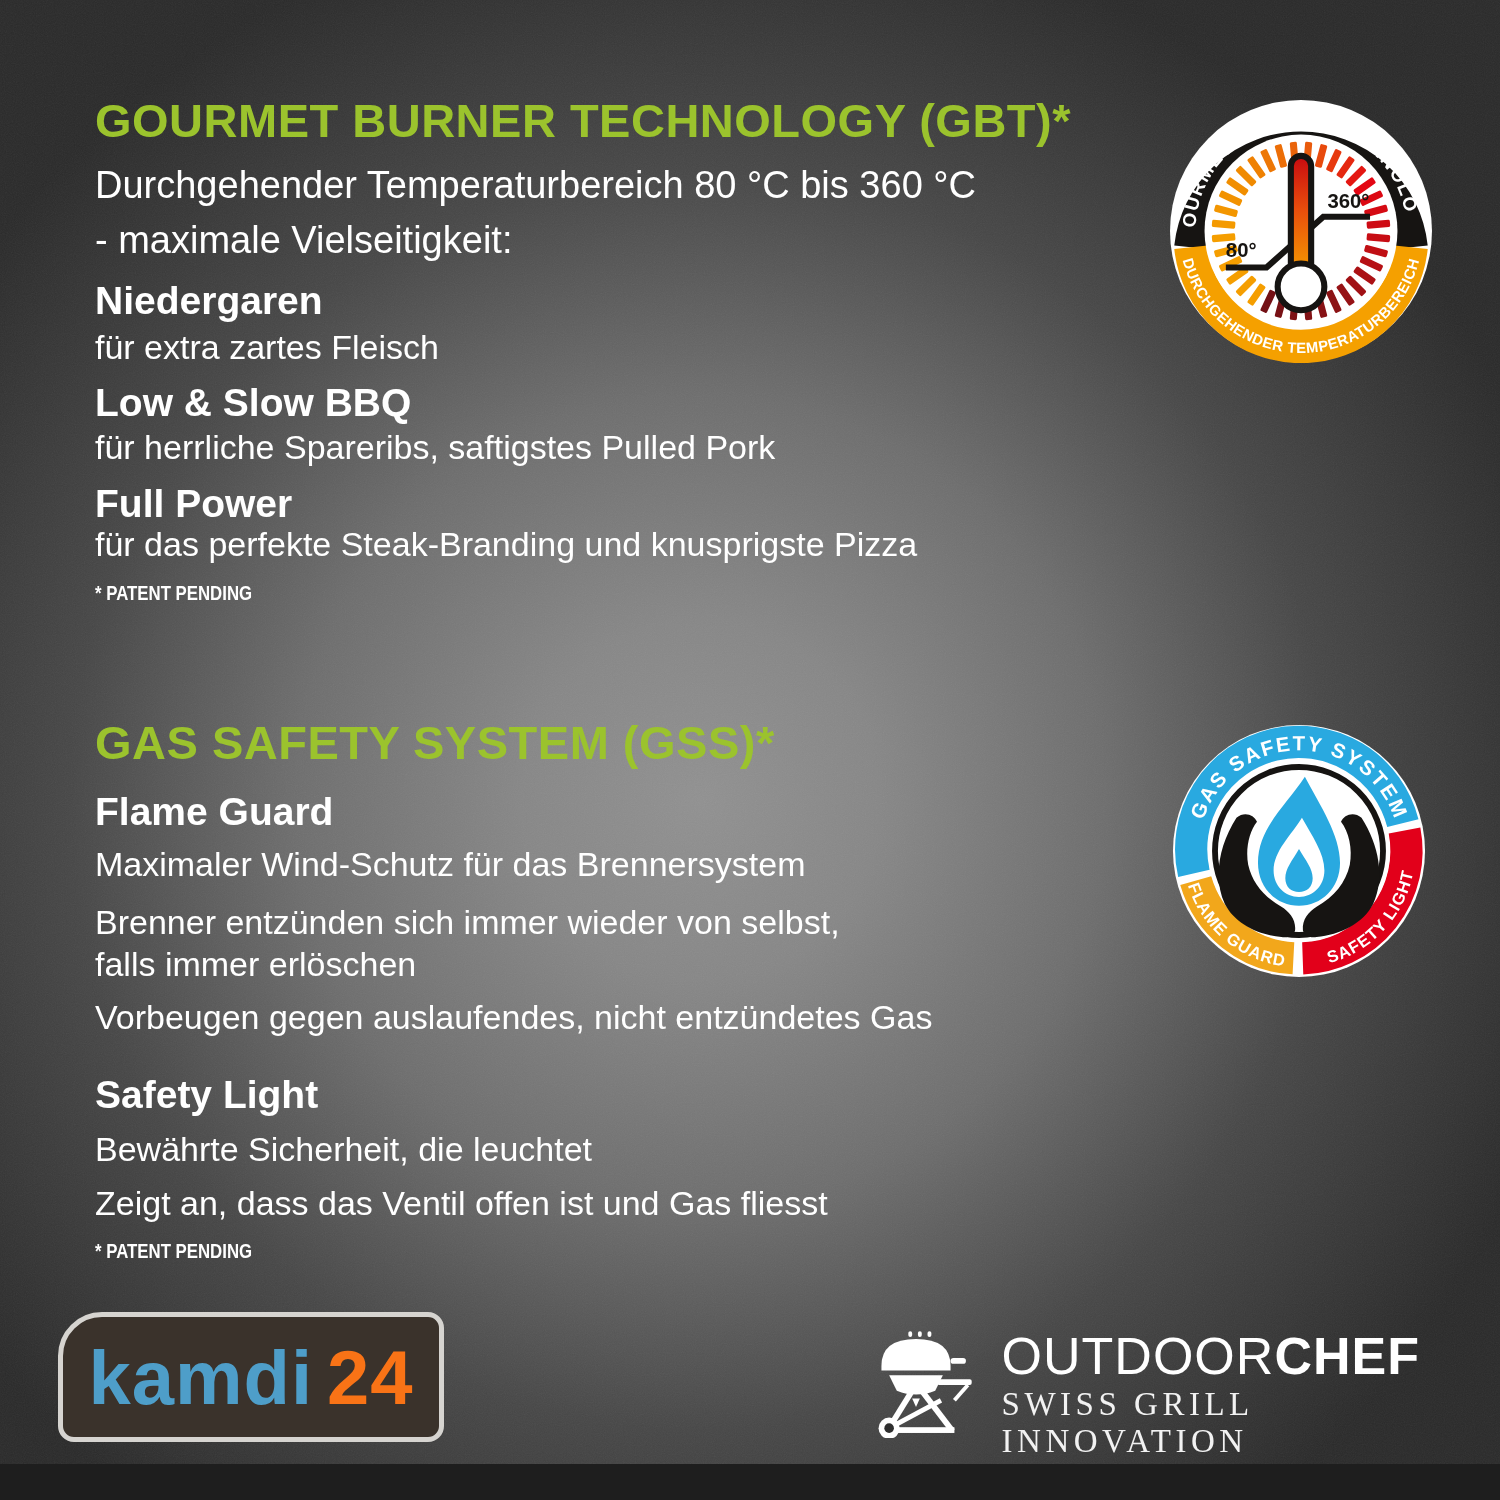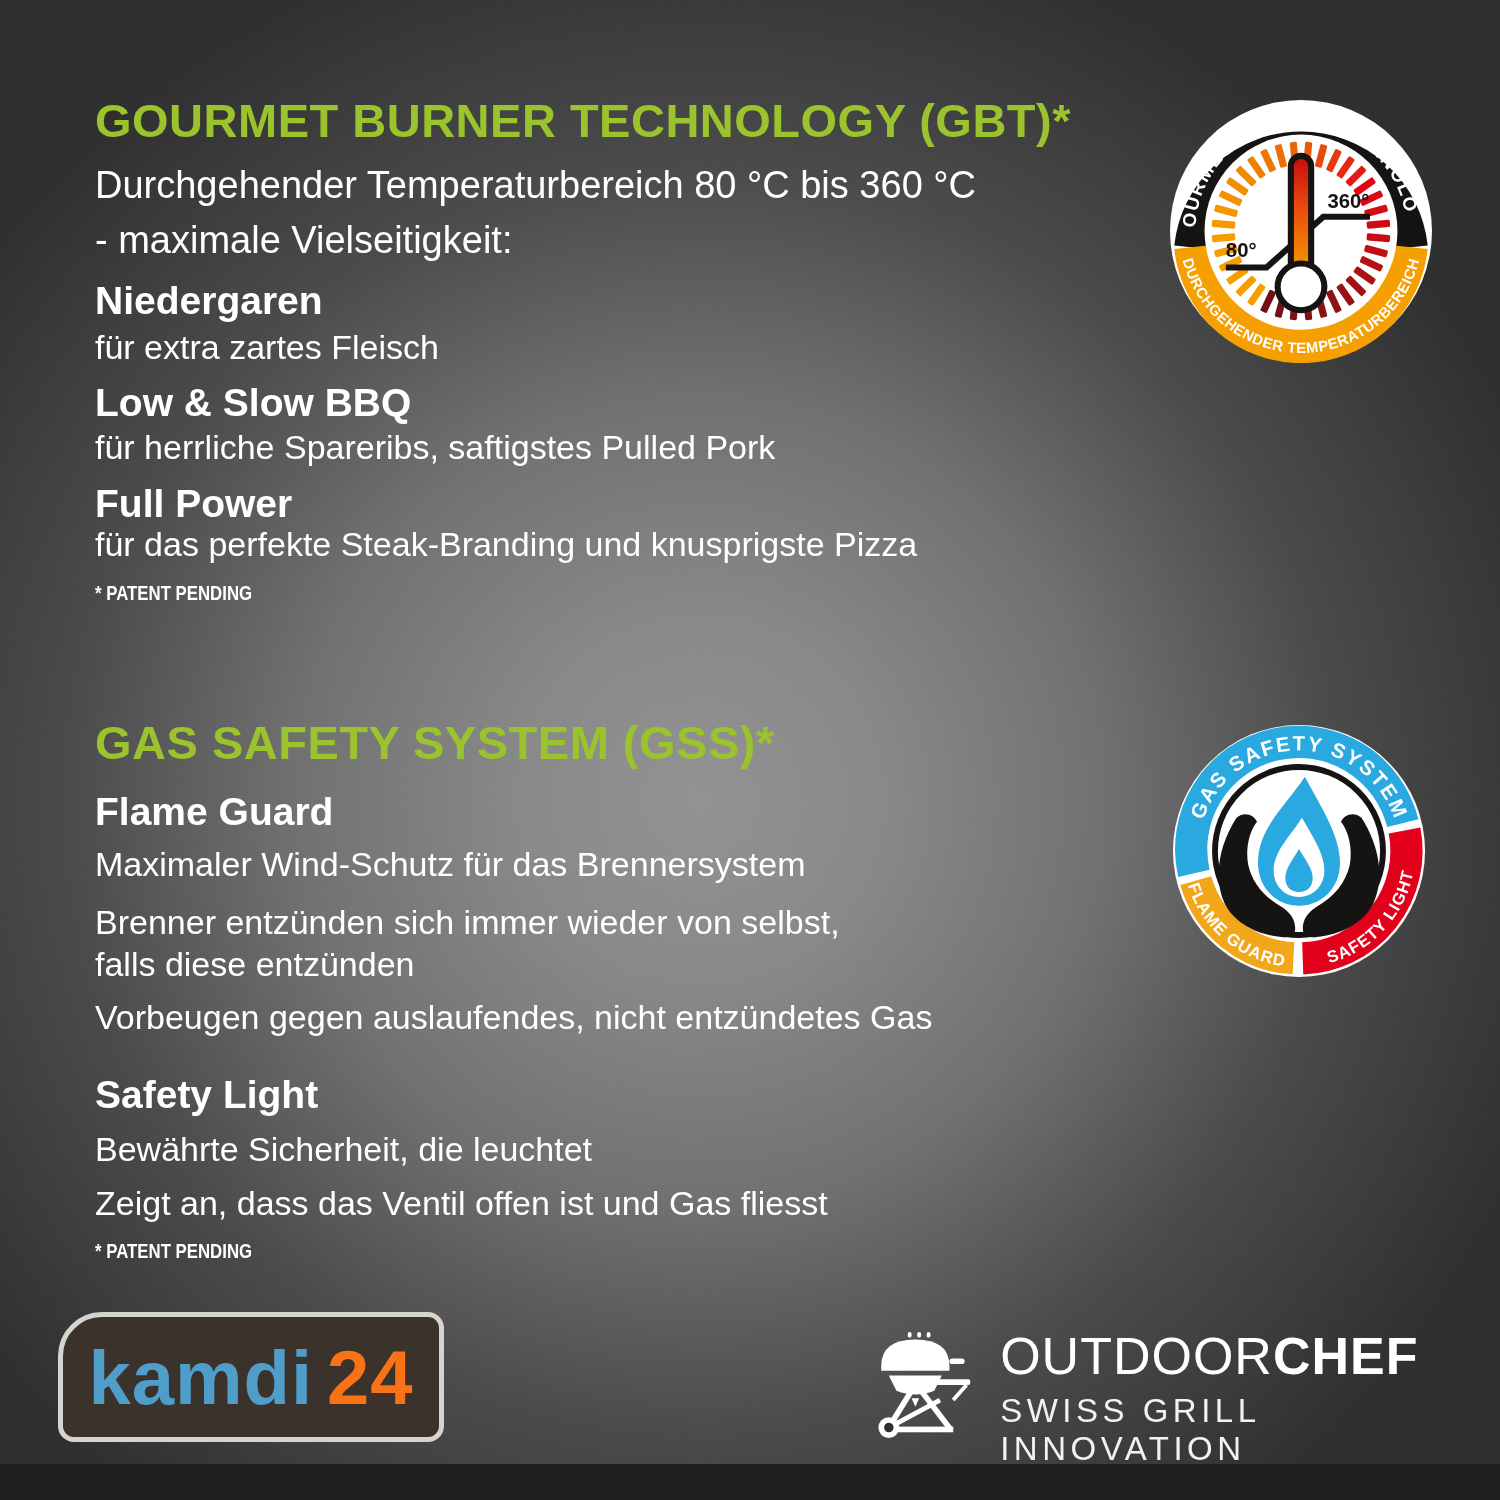--- a/index.html
+++ b/index.html
@@ -28,21 +28,21 @@
     display:flex;align-items:center;justify-content:center;
     font-weight:bold;font-size:76px;letter-spacing:1px;
   }
   .kamdi .p1{color:#4E9EC9;}
   .kamdi .p2{color:#f97316;margin-left:14px;}
   .oc{position:absolute;left:868px;top:1330px;display:flex;align-items:flex-start;}
   .oc-text{margin-left:28px;color:#ffffff;}
   .oc-brand{font-size:52px;letter-spacing:1px;line-height:1;}
   .oc-brand .b1{font-weight:normal;}
   .oc-brand .b2{font-weight:bold;}
-  .oc-tag{font-size:33px;font-weight:normal;letter-spacing:4.5px;margin-top:10px;color:#F2F2F2;}
+  .oc-tag{font-size:33px;font-weight:normal;letter-spacing:4.5px;margin-top:4px;color:#F2F2F2;font-family:Liberation Serif, serif;}
 </style>
 </head>
 <body>
 
 <div class="canvas">
 
   <svg class="noise" width="1500" height="1500">
     <filter id="grain">
         <feTurbulence type="fractalNoise" baseFrequency="0.9" numOctaves="2" stitchTiles="stitch"></feTurbulence>
         <feColorMatrix type="saturate" values="0"></feColorMatrix>
@@ -138,21 +138,21 @@
         <textPath href="#gbtBottom" startOffset="50%" text-anchor="middle">DURCHGEHENDER TEMPERATURBEREICH</textPath>
       </text>
     </svg>
   </div>
 
   <div class="t h-green" style="left:95px;top:718px;">GAS SAFETY SYSTEM (GSS)*</div>
 
   <div class="t item-title" style="left:95px;top:792px;">Flame Guard</div>
   <div class="t body-line" style="left:95px;top:847px;">Maximaler Wind-Schutz für das Brennersystem</div>
   <div class="t body-line" style="left:95px;top:905px;">Brenner entzünden sich immer wieder von selbst,</div>
-  <div class="t body-line" style="left:95px;top:947px;">falls diese entzünden</div>
+  <div class="t body-line" style="left:95px;top:947px;">falls immer erlöschen</div>
   <div class="t body-line" style="left:95px;top:1000px;">Vorbeugen gegen auslaufendes, nicht entzündetes Gas</div>
 
   <div class="t item-title" style="left:95px;top:1075px;">Safety Light</div>
   <div class="t body-line" style="left:95px;top:1132px;">Bewährte Sicherheit, die leuchtet</div>
   <div class="t body-line" style="left:95px;top:1186px;">Zeigt an, dass das Ventil offen ist und Gas fliesst</div>
 
   <div class="t patent" style="left:95px;top:1240px;">* PATENT PENDING</div>
 
   <div class="badge" style="left:1172px;top:724px;width:254px;height:254px;">
     <svg viewBox="0 0 260 260" width="254" height="254">

